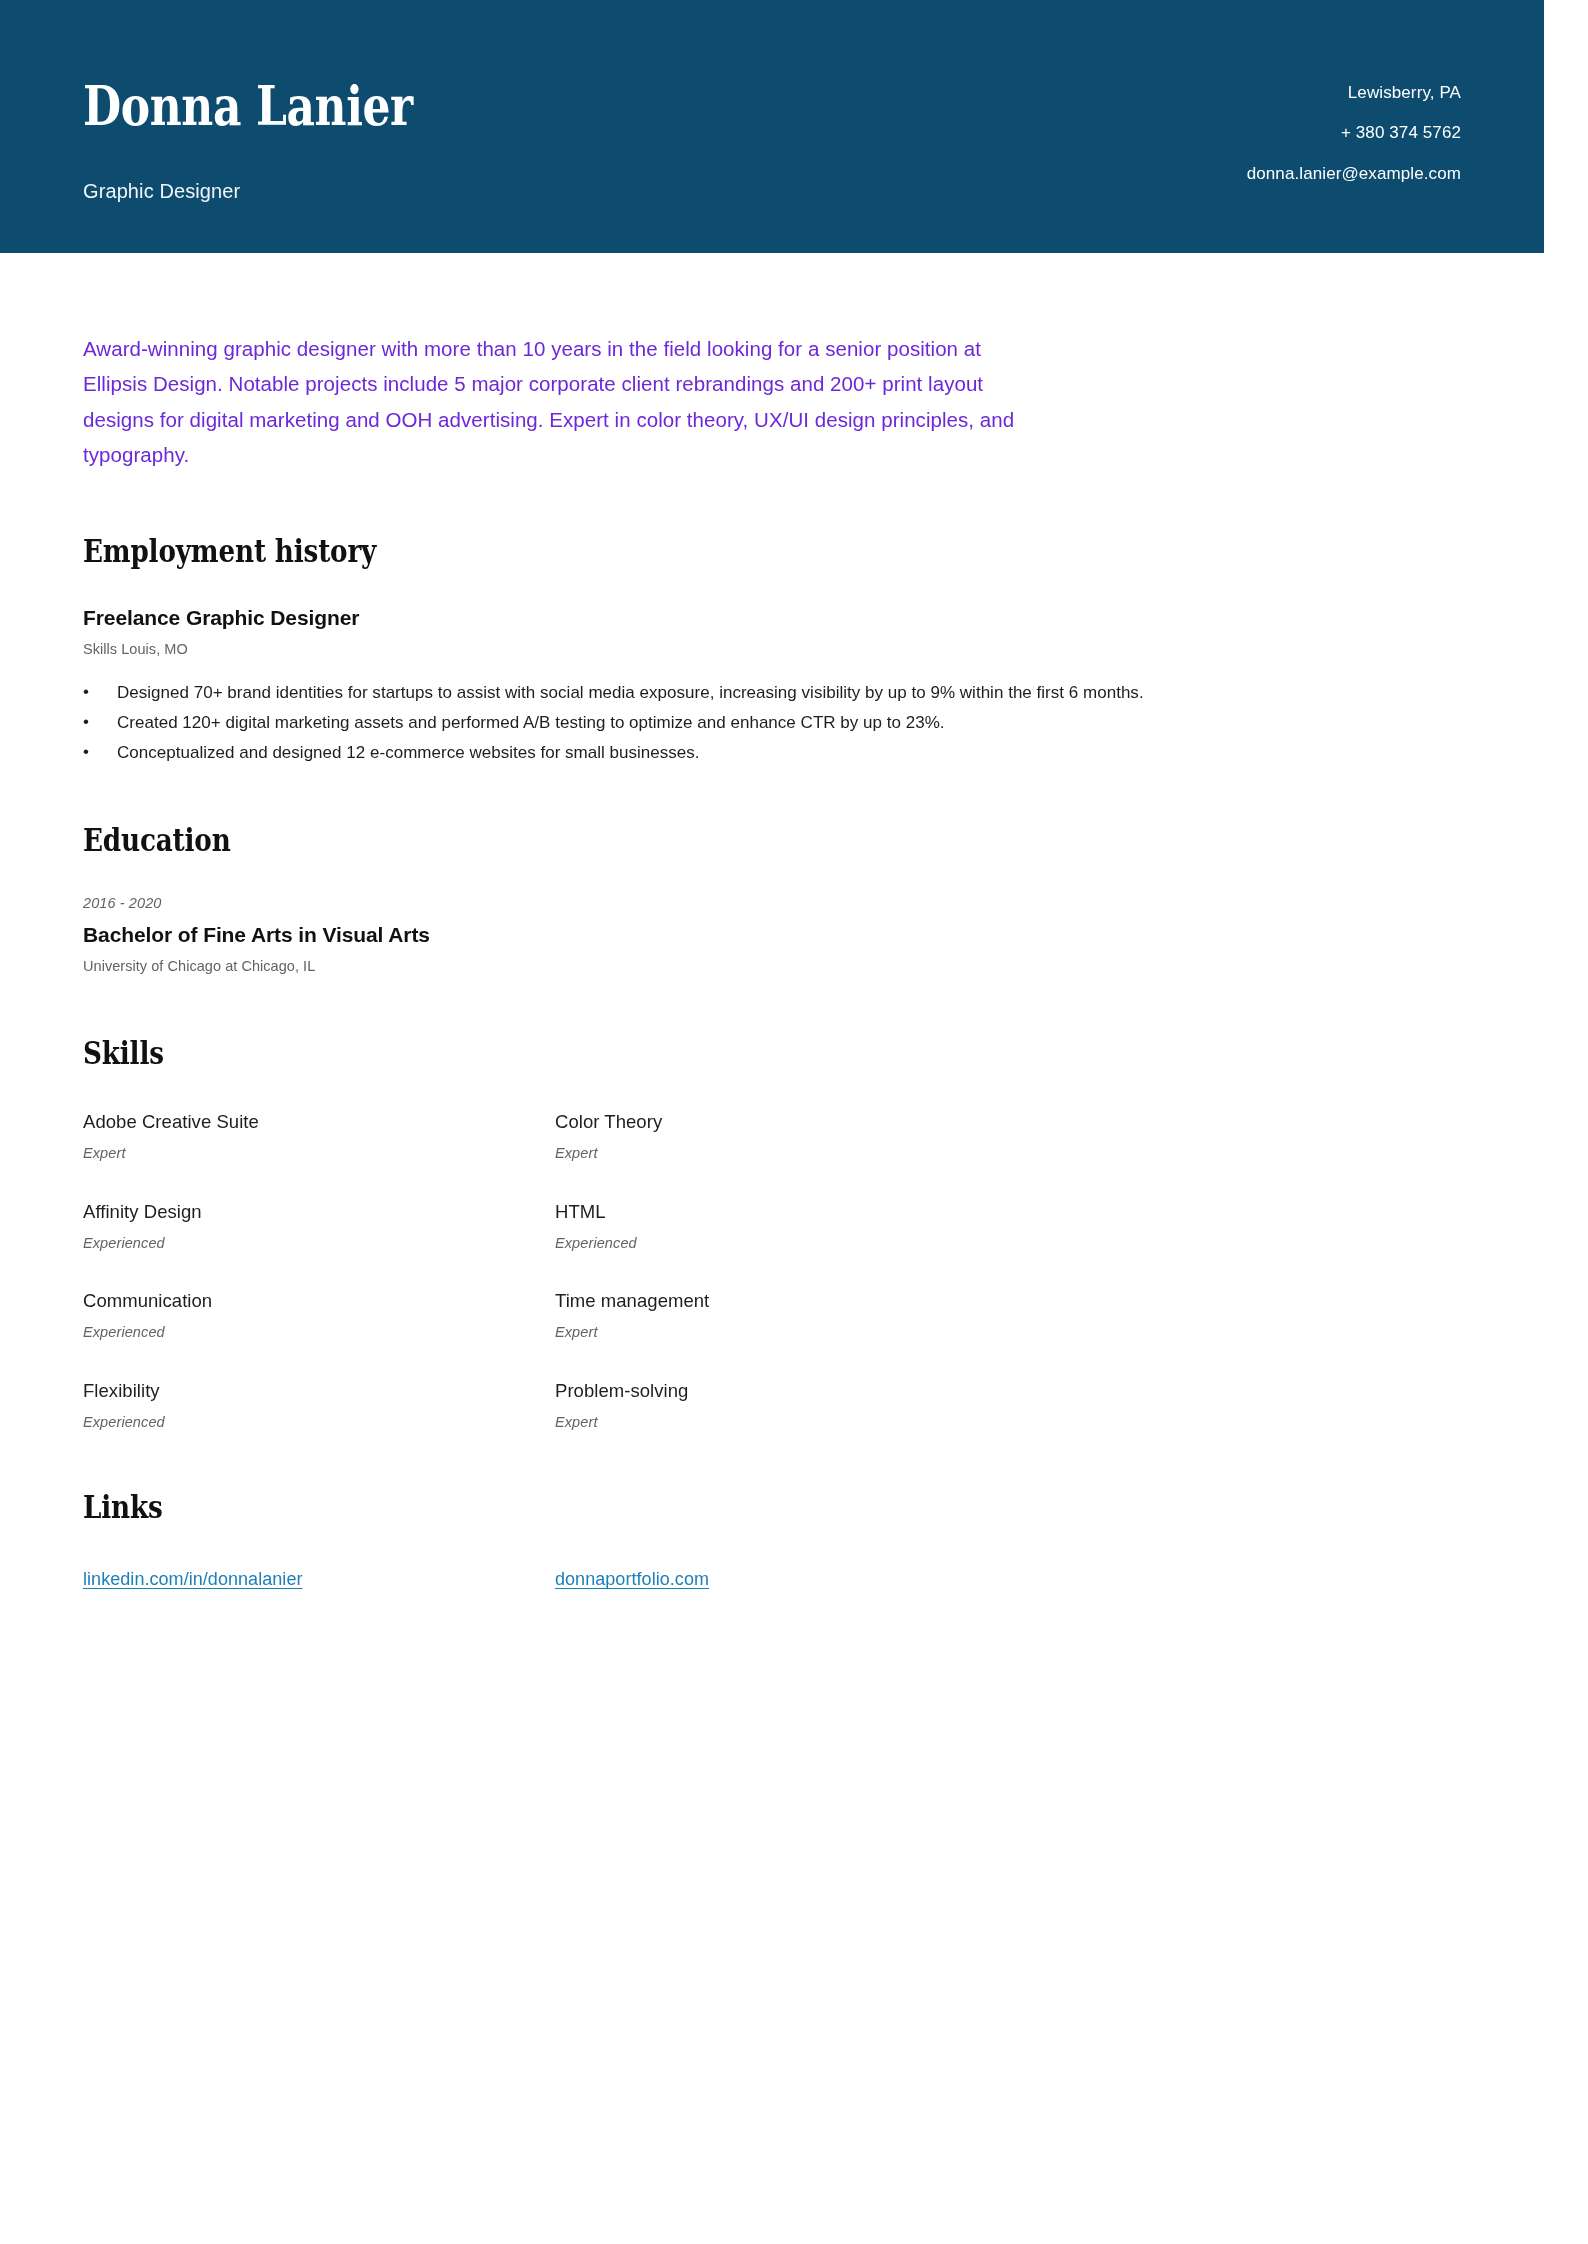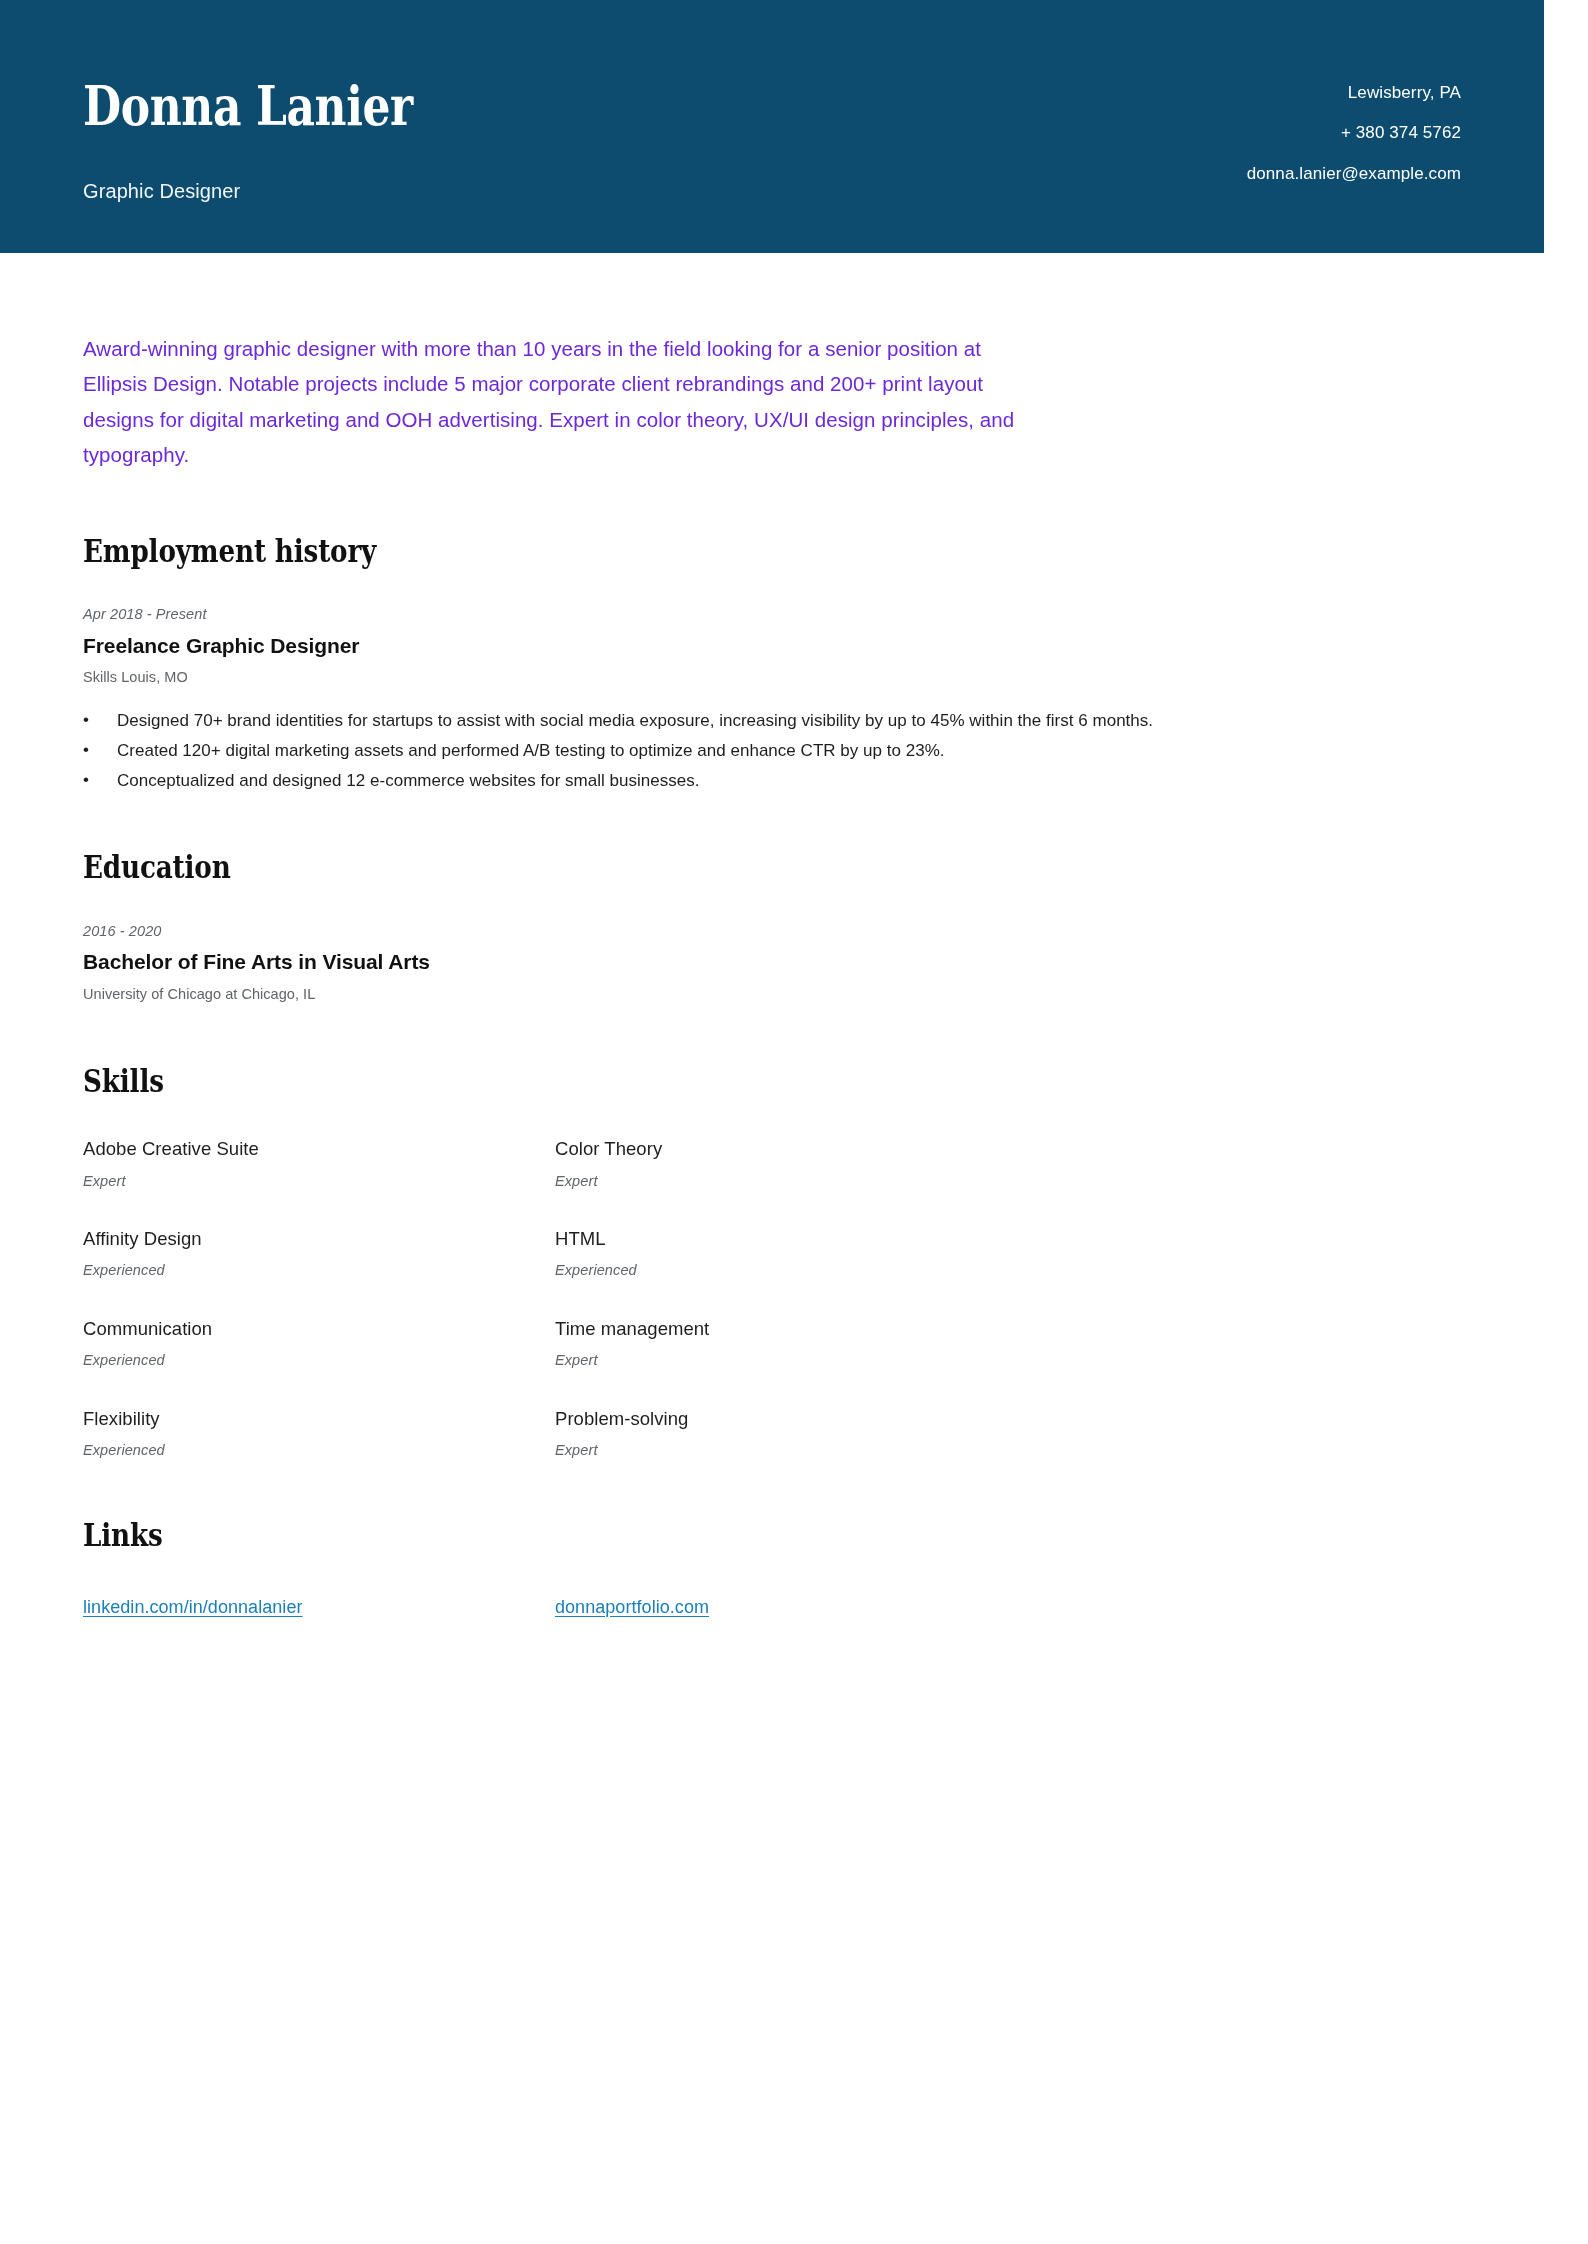--- a/index.html
+++ b/index.html
@@ -228,26 +228,25 @@
   </header>
 
   <main class="content">
 
     <p class="summary">Award-winning graphic designer with more than 10 years in the field looking for a senior position at Ellipsis Design. Notable projects include 5 major corporate client rebrandings and 200+ print layout designs for digital marketing and OOH advertising. Expert in color theory, UX/UI design principles, and typography.</p>
 
     <section class="section section-employment">
       <h2 class="section-title">Employment history</h2>
 
       <div class="entry">
-        <div class="entry-date">Apr 2018 - Present</div>
         <div class="entry-role">Freelance Graphic Designer</div>
         <div class="entry-place">Skills Louis, MO</div>
 
         <ul class="bullets">
-          <li>Designed 70+ brand identities for startups to assist with social media exposure, increasing visibility by up to 45% within the first 6 months.</li>
+          <li>Designed 70+ brand identities for startups to assist with social media exposure, increasing visibility by up to 9% within the first 6 months.</li>
           <li>Created 120+ digital marketing assets and performed A/B testing to optimize and enhance CTR by up to 23%.</li>
           <li>Conceptualized and designed 12 e-commerce websites for small businesses.</li>
         </ul>
       </div>
     </section>
 
     <section class="section section-education">
       <h2 class="section-title">Education</h2>
 
       <div class="entry">

